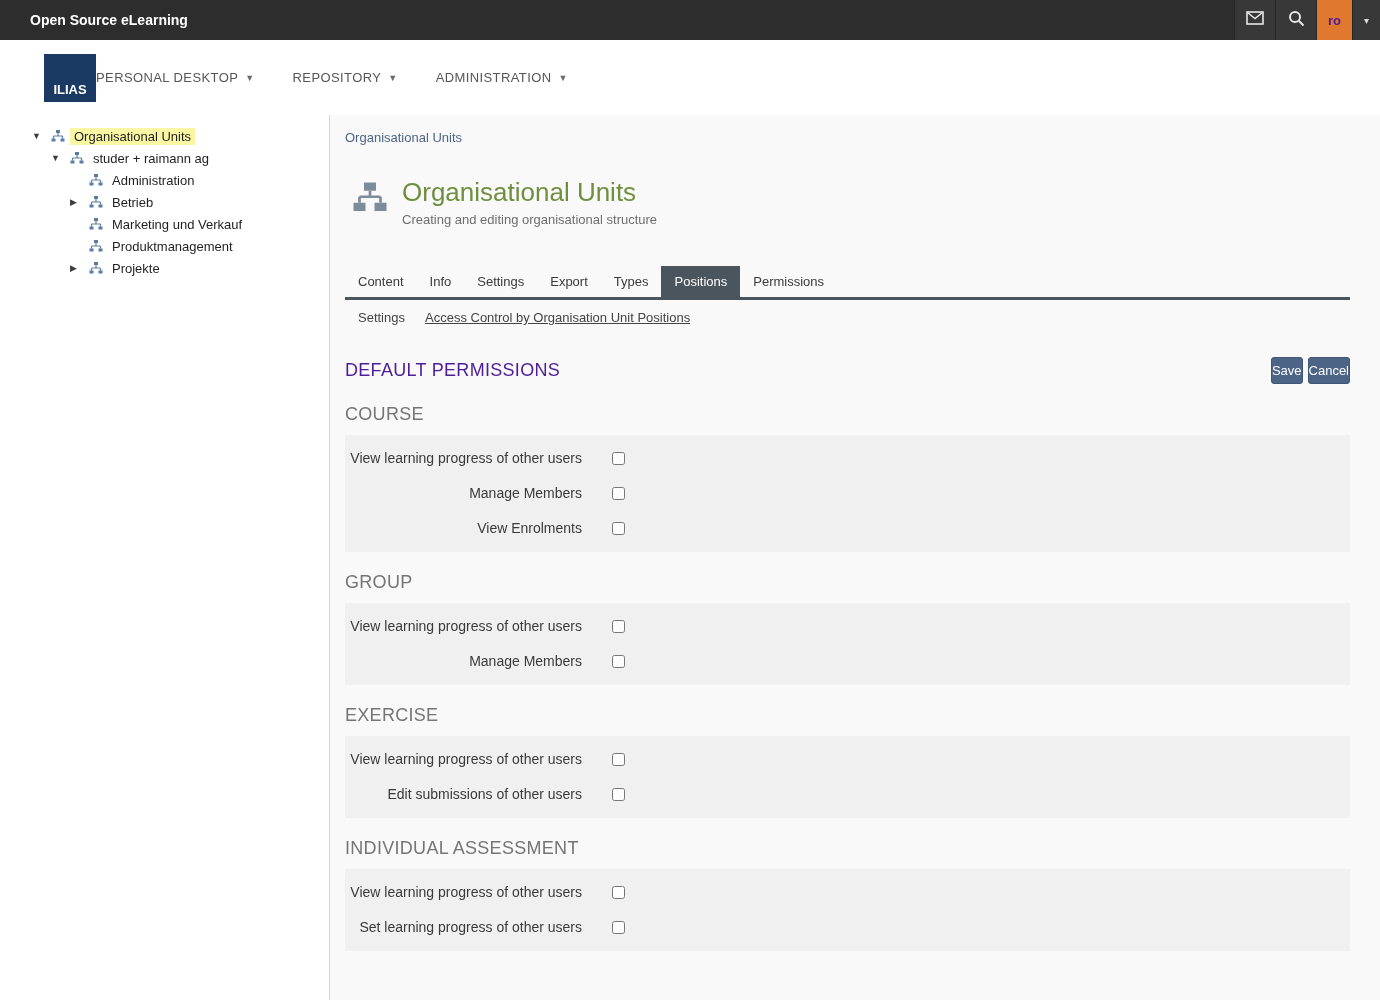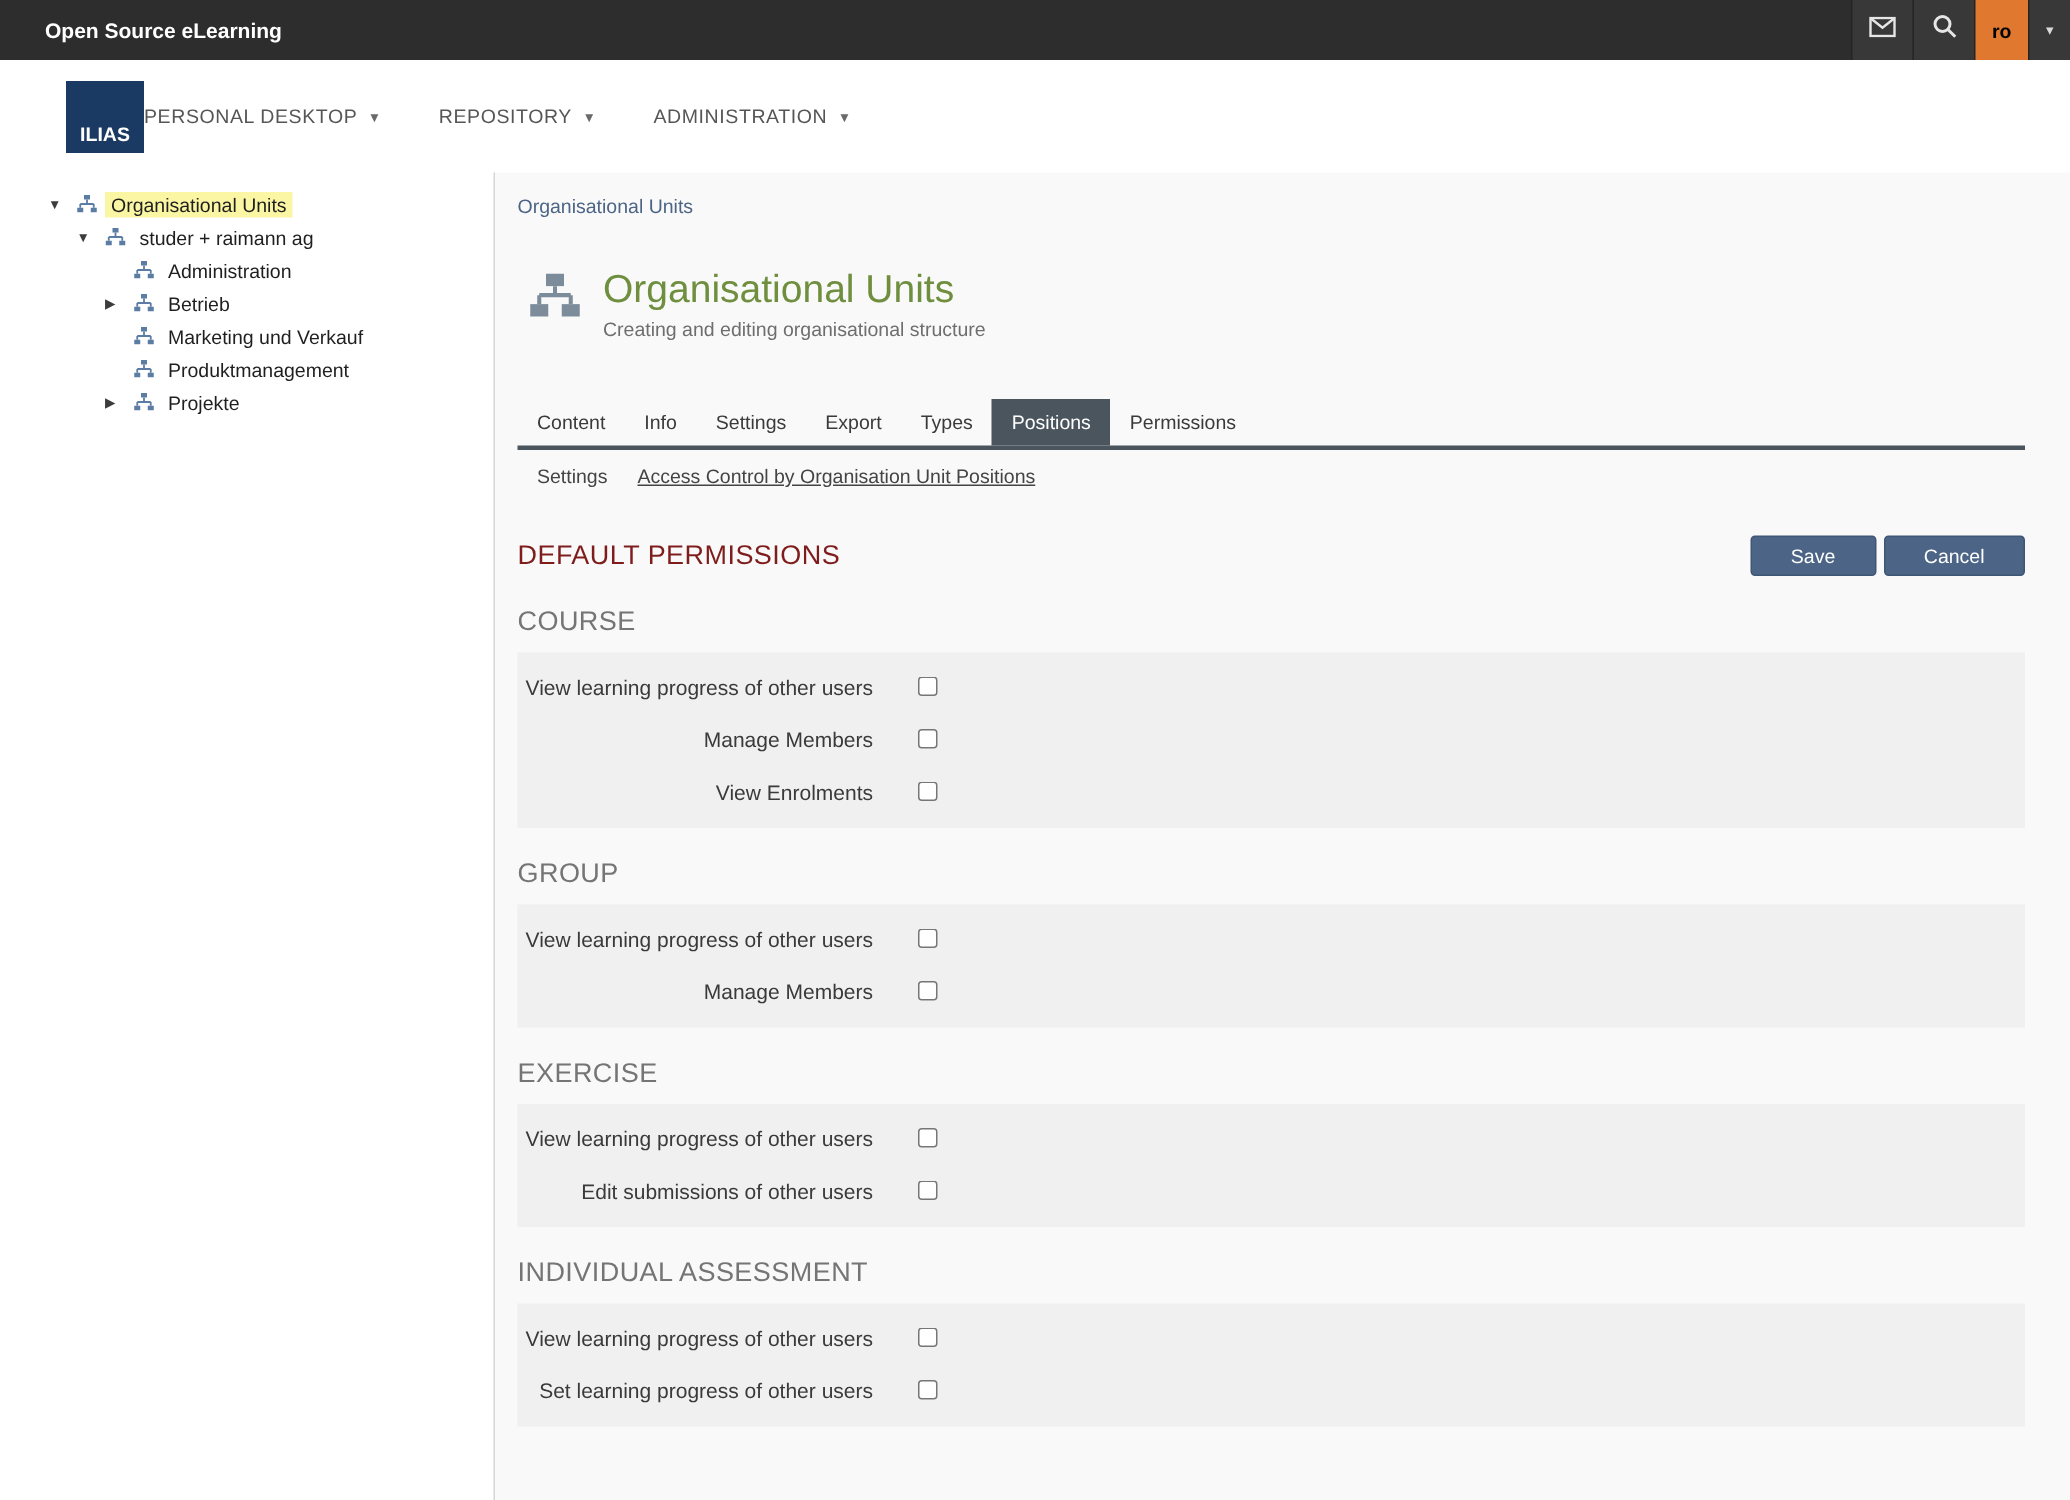--- a/index.html
+++ b/index.html
@@ -11,21 +11,21 @@
   }
 
   
   .topbar { height:40px; background:#2d2d2d; display:flex; align-items:center; }
   .topbar-title { margin-left:30px; font-size:14px; font-weight:bold; color:#fff; flex:1; }
   .topbar-cells { display:flex; height:40px; }
   .tb-cell {
     width:41px; height:40px; display:flex; align-items:center; justify-content:center;
     background:#383838; border-left:1px solid #252525; cursor:pointer;
   }
-  .tb-cell.avatar { width:36px; background:#e0782f; color:#000000; font-size:13px; font-weight:bold; }
+  .tb-cell.avatar { width:36px; background:#e0782f; color:#4c1d95; font-size:13px; font-weight:bold; }
   .tb-cell.dd { width:28px; color:#d9d9d9; font-size:10px; }
 
   
   .header { height:75px; background:#fff; display:flex; align-items:center; }
   .logo {
     width:52px; height:48px; margin-left:44px; background:#1b3a63; color:#fff;
     display:flex; align-items:flex-end; justify-content:center;
     font-size:13px; font-weight:bold; padding-bottom:5px; cursor:pointer;
   }
   .nav { display:flex; gap:38px; }
@@ -60,25 +60,25 @@
 
   .tabs { display:flex; margin-top:26px; border-bottom:3px solid #4b555e; align-items:flex-end; }
   .tab { font-size:13px; color:#3a3a3a; padding:8px 13px; cursor:pointer; white-space:nowrap;margin-top:13px; }
   .tab.active { background:#4b555e; color:#fff; }
 
   .subtabs { display:flex; gap:20px; padding:10px 13px; font-size:13px; color:#444; }
   .subtab { cursor:pointer; white-space:nowrap; }
   .subtab.active { text-decoration:underline; }
 
   .form-header { display:flex; justify-content:space-between; align-items:center; margin-top:22px; }
-  .form-title { font-size:18px; color:#7f1d1d; letter-spacing:.3px; }
+  .form-title { font-size:18px; color:#4c1d95; letter-spacing:.3px; }
   .btns { display:flex; gap:5px; }
   .btn {
     background:#4c6586; color:#fff; border:1px solid #3f5674; border-radius:3px;
-    font-size:13px; padding:5px 26px; cursor:pointer; font-family:inherit;
+    font-size:13px; padding:5px 0; cursor:pointer; font-family:inherit;
   }
 
   .section-title { font-size:18px; color:#757575; letter-spacing:.3px; margin:20px 0 10px 0; }
   .panel { background:#f0f0f0; padding:6px 0; }
   .form-row { display:flex; align-items:flex-start; padding:7px 0; }
   .row-label { width:237px; text-align:right; font-size:14px; line-height:21px; color:#3a3a3a; flex:none; }
   .row-control { margin-left:30px; padding-top:3px; }
   input[type=checkbox] { width:13px; height:13px; margin:0; cursor:pointer; }
 </style>
 </head>

